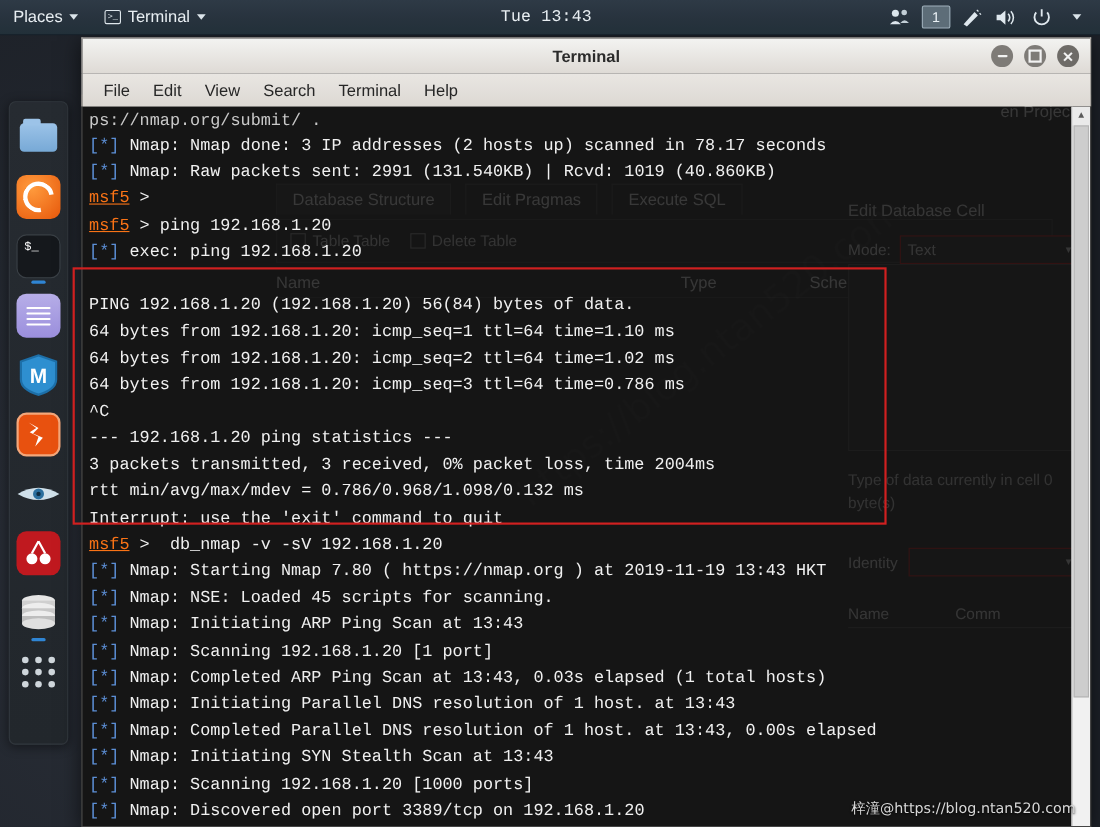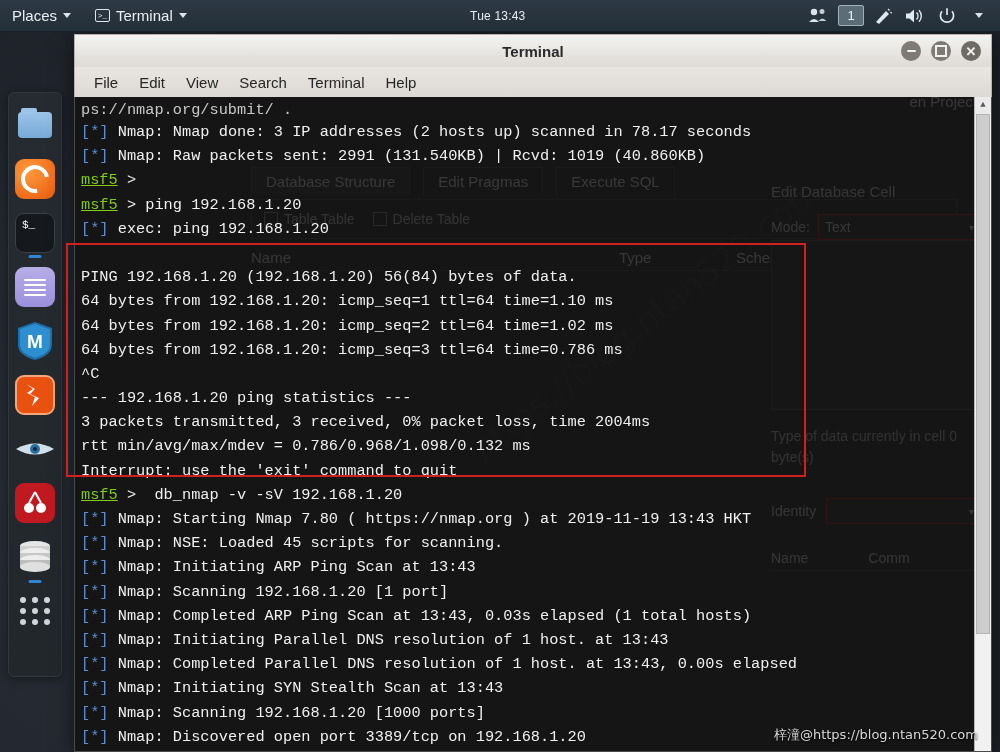--- a/index.html
+++ b/index.html
@@ -25,21 +25,21 @@
     background:linear-gradient(180deg,#2e3a46 0%,#28333e 50%,#223039 100%);
     display:flex; align-items:center; color:#e8eef2; font-size:15px;
     z-index:60; box-shadow:0 1px 0 #16202a;
   }
   .tp-item{ display:flex; align-items:center; gap:6px; padding:0 12px; height:31px; cursor:default;}
   .caret{ width:0;height:0;border-left:4px solid transparent;border-right:4px solid transparent;
           border-top:5px solid #dbe4ea; display:inline-block; }
   .term-mini{ width:15px;height:13px;border:1.6px solid #dfe7ec;border-radius:2px;
               display:inline-flex;align-items:center;justify-content:center;
               font-size:8px;color:#dfe7ec;font-family:"Liberation Mono",monospace;}
-  .tp-clock{ position:absolute; left:50%; transform:translateX(-54%); font-size:12px; letter-spacing:.2px;}
+  .tp-clock{ position:absolute; left:50%; transform:translateX(-54%); font-size:15px; letter-spacing:.2px;font-family:Liberation Mono, monospace;}
   .tp-right{ position:absolute; right:6px; display:flex; align-items:center; gap:2px;}
   .tp-ic{ display:flex;align-items:center;justify-content:center; width:30px;height:31px; color:#d9e3ea;}
   .ws-badge{
     width:26px;height:21px;border:1px solid #9fb0bb;background:#5d6d78;color:#eaf1f5;
     display:flex;align-items:center;justify-content:center;font-size:13px;border-radius:2px;
   }
 
   
   .dock{
     position:absolute; left:8px; top:92px; width:54px; height:585px;
@@ -137,21 +137,21 @@
     background:rgba(16,16,16,.80);
     border:1px solid #4a4a4a; border-top:none;
     font-family:"Liberation Mono","DejaVu Sans Mono",monospace;
     font-size:15.3px; line-height:24.2px; color:#e6e6e6;
     padding:4px 0 0 6px;
   }
   .term-lines{ position:relative; z-index:3; white-space:pre; }
   .ln{ height:24.2px; }
   .c-blue{ color:#5c8fd6; }
   .c-white{ color:#f0f0f0; }
-  .c-prompt{ color:#84cc16; text-decoration:underline;text-align:right; }
+  .c-prompt{ color:#f97316; text-decoration:underline;text-align:right; }
   .clip{ display:block; height:19px; overflow:hidden; line-height:19px; color:#c9c9c9;}
 
   
   .red-box{
     position:absolute; left:66px; top:243px; width:740px; height:234px;
     border:2px solid #d02020; z-index:50; pointer-events:none;
   }
 
   
   .term-scroll{

